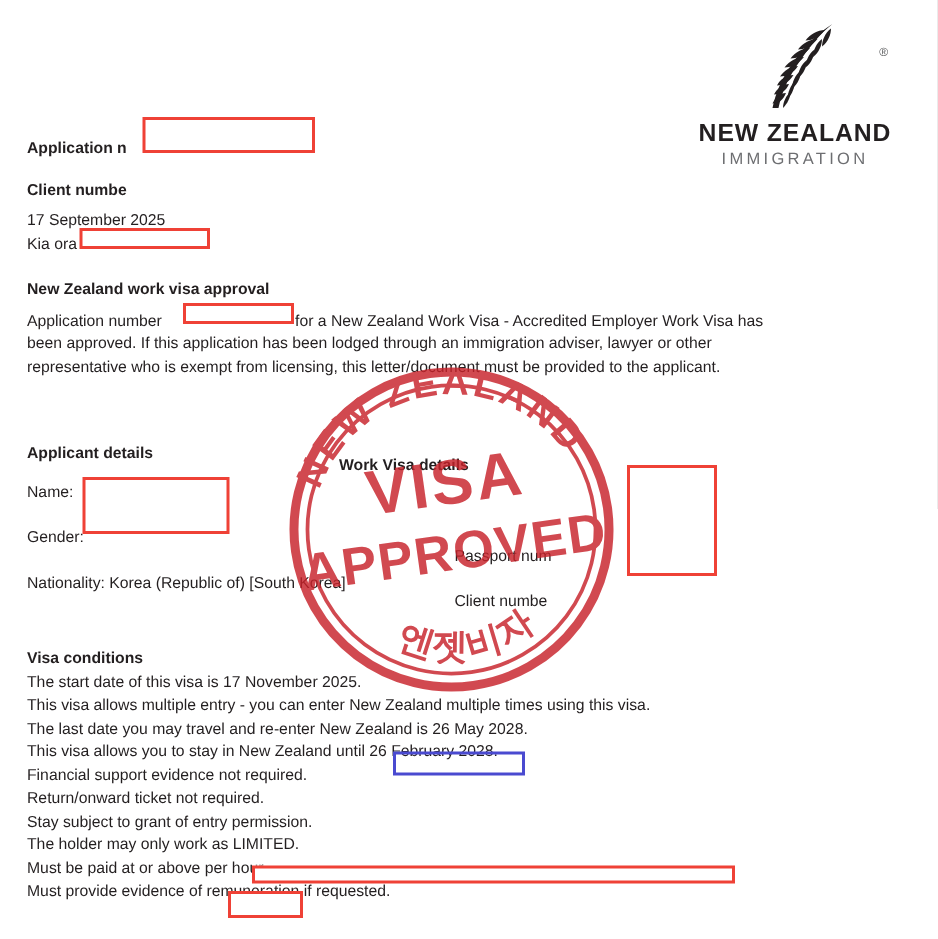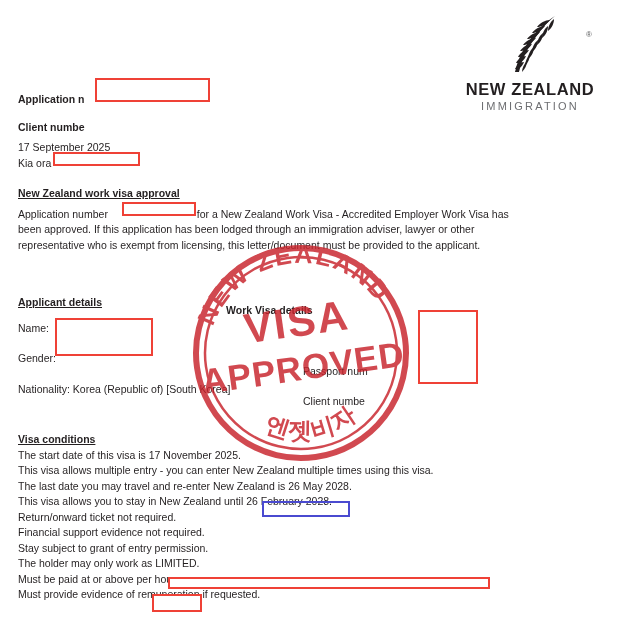--- a/index.html
+++ b/index.html
@@ -64,21 +64,21 @@
   .reg-mark {
     position: absolute;
     right: 3px;
     top: 16px;
     font-size: 8px;
     color: #58595b;
   }
 
   
   .bold { font-weight: bold; }
-  .hdr { font-weight: bold; text-decoration: underline; }
+  .hdr { font-weight: bold; }
   .row { position: relative; white-space: nowrap; margin-top: 12px; }
 
   .blk-app-no { position: absolute; left: 0; top: 80px; width: 560px; }
   .blk-kiaora { position: absolute; left: 0; top: 156px; }
   .blk-approval { position: absolute; left: 0; top: 186px; width: 560px; }
   .blk-visadetails { position: absolute; left: 208px; top: 262px; font-weight: bold; margin-top: 41px; }
   .blk-applicant { position: absolute; left: 0; top: 295px; width: 560px; }
   .blk-conditions { position: absolute; left: 0; top: 432px; width: 580px; }
 
   .two-col { position: relative; }
@@ -191,22 +191,22 @@
           </div>
         </div>
       </div>
 
       <div class="blk-conditions">
         <div class="hdr">Visa conditions</div>
         <div>The start date of this visa is 17 November 2025.</div>
         <div>This visa allows multiple entry - you can enter New Zealand multiple times using this visa.</div>
         <div>The last date you may travel and re-enter New Zealand is 26 May 2028.</div>
         <div>This visa allows you to stay in New Zealand until 26 February 2028.</div>
+        <div>Financial support evidence not required.</div>
         <div>Return/onward ticket not required.</div>
-        <div>Financial support evidence not required.</div>
         <div>Stay subject to grant of entry permission.</div>
         <div>The holder may only work as                                                                      LIMITED.</div>
         <div>Must be paid at or above                per hour.</div>
         <div>Must provide evidence of remuneration if requested.</div>
       </div>
 
     </div>
 
     <div class="redact" style="left:95px; top:78px; width:115px; height:24px;"></div>
     <div class="redact" style="left:53px; top:152px; width:87px; height:14px;"></div>

